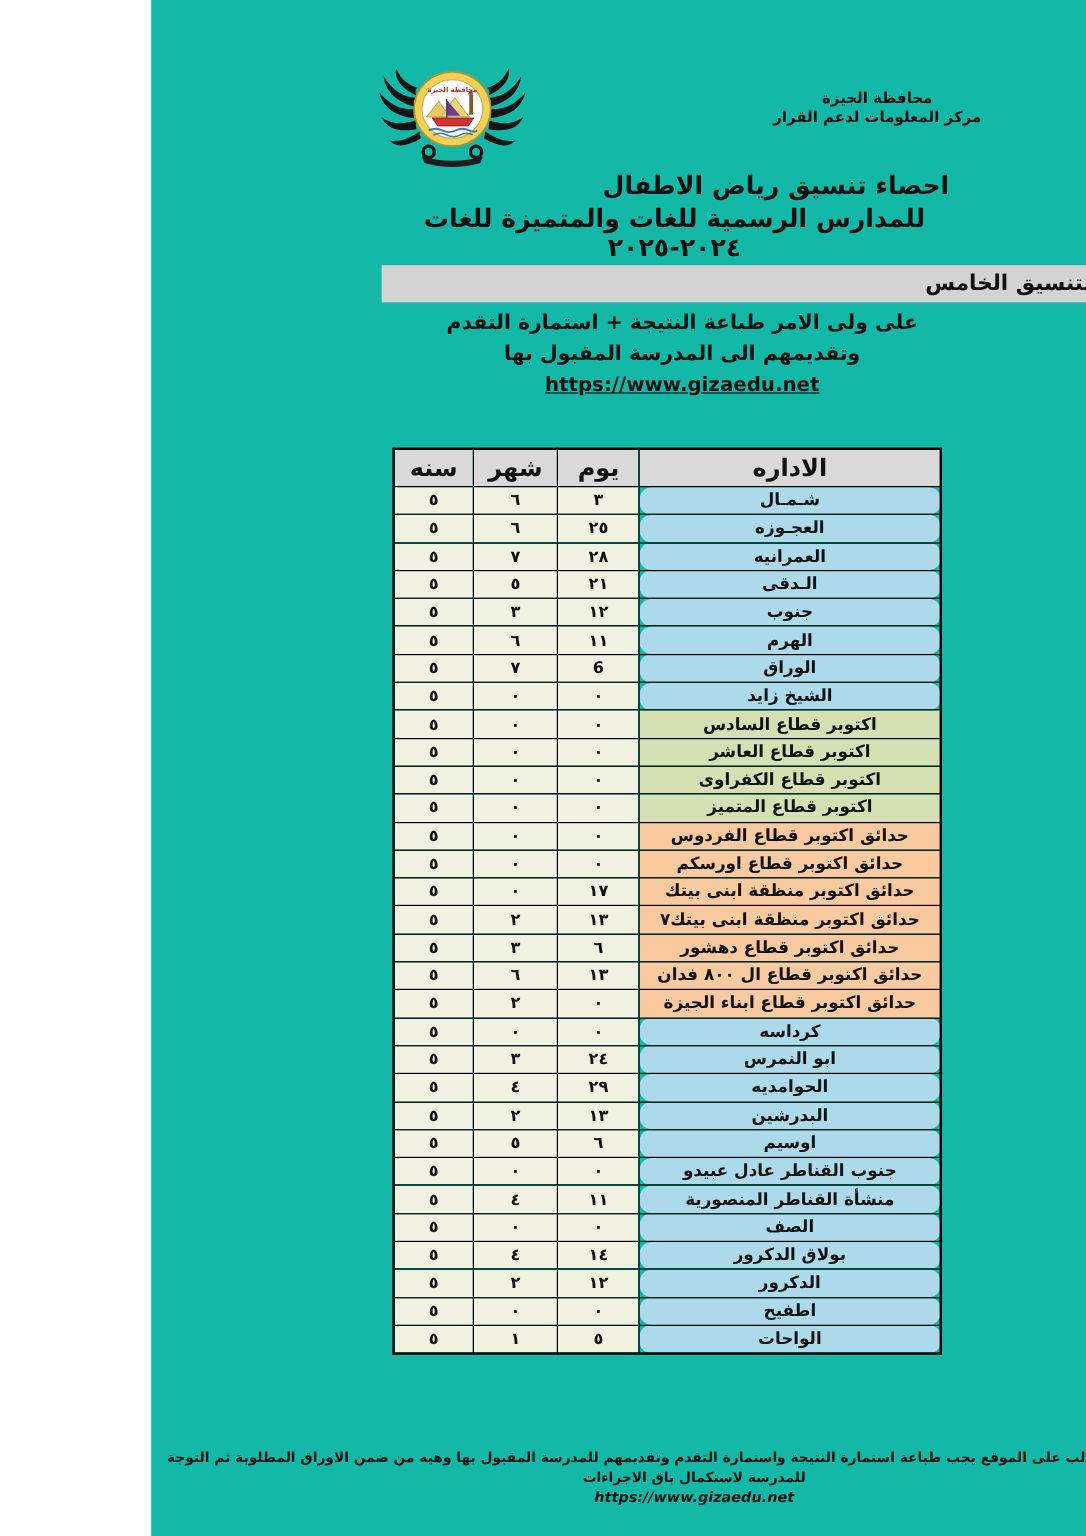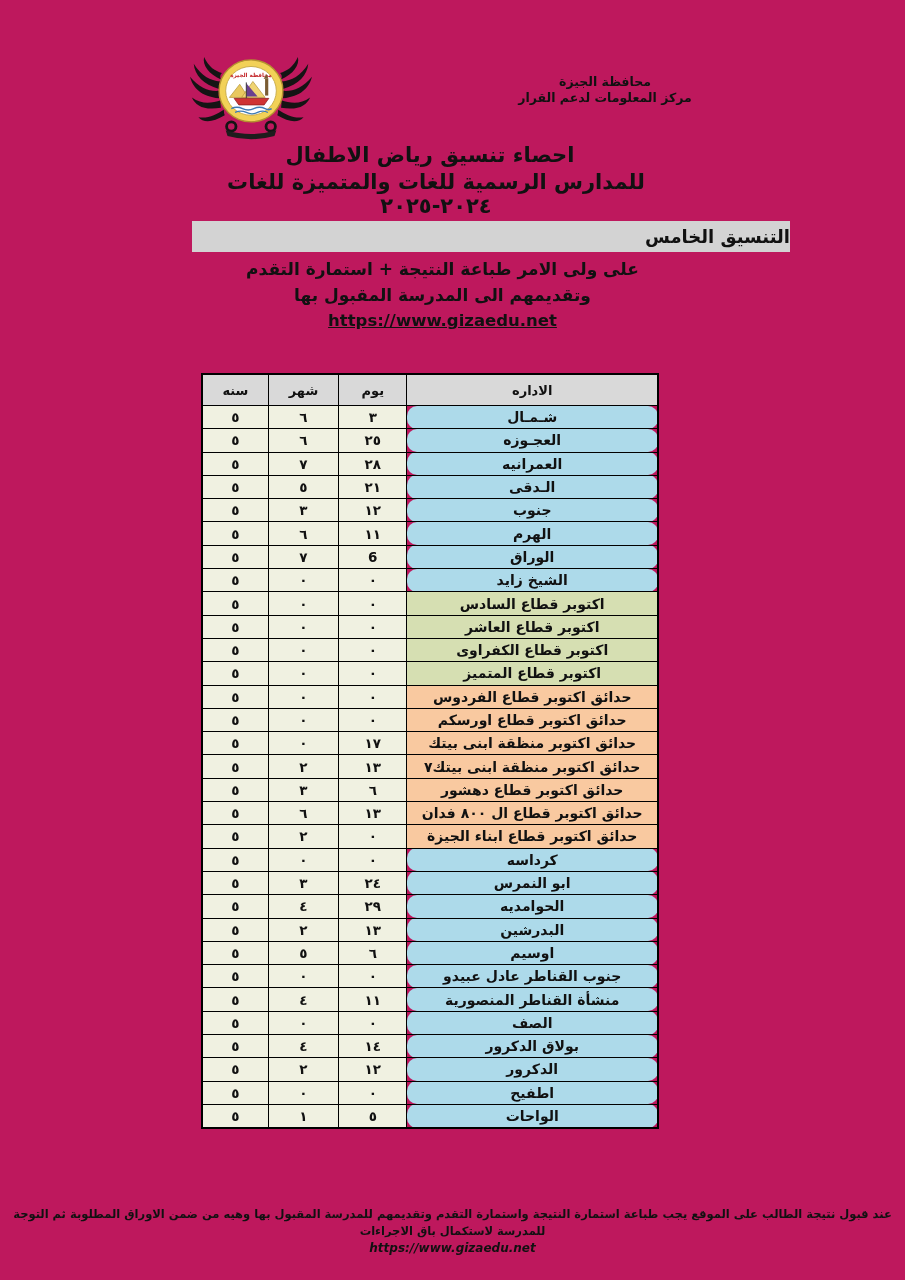--- a/index.html
+++ b/index.html
@@ -1,27 +1,27 @@
 <!DOCTYPE html>
 <html lang="ar" dir="rtl"><head>
 <meta charset="utf-8">
 <style>
   html,body{margin:0;padding:0;background:#ffffff;}
   .page{
-    position:relative;width:905px;height:1280px;background:#be185d;overflow:hidden;
+    position:relative;width:779px;height:1280px;background:#14b8a6;overflow:hidden;
     font-family:"DejaVu Sans",sans-serif;color:#111;direction:rtl;
   }
   
   .logo{position:absolute;left:190px;top:54px;width:122px;height:100px;}
   .org-block{
     position:absolute;left:440px;top:74px;width:330px;text-align:center;
     font-size:12.5px;font-weight:bold;line-height:16px;
   }
   .title-l1{
-    position:absolute;left:195px;top:143px;width:470px;text-align:center;
+    position:absolute;left:195px;top:143px;width:470px;text-align:right;
     font-size:21px;font-weight:bold;
   }
   .title-l2{
     position:absolute;left:195px;top:170px;width:482px;text-align:center;
     font-size:21px;font-weight:bold;
   }
   
   .banner{
     position:absolute;left:192px;top:221px;width:566px;height:31px;
     background:#d3d3d3;text-align:right;line-height:31px;
@@ -36,21 +36,21 @@
   
   table.stats{
     position:absolute;left:201px;top:373px;width:458px;
     border-collapse:collapse;table-layout:fixed;
     border:2.5px solid #000;
   }
   table.stats th,table.stats td{
     border:1.6px solid #000;padding:0 4px;text-align:center;vertical-align:middle;
     overflow:hidden;white-space:nowrap;
   }
-  table.stats thead th{height:30px;background:#d9d9d9;font-size:13px;font-weight:bold;}
+  table.stats thead th{height:30px;background:#d9d9d9;font-size:20px;font-weight:bold;}
   table.stats tbody td{height:22.3px;font-weight:bold;}
   td.admin{font-size:14px;}
   td.num{font-size:13.5px;background:#f0f1e1;}
   td.c-blue{background:#addaea;border-radius:10px;}
   td.c-green{background:#d6dfb2;}
   td.c-orange{background:#f9c9a0;}
   
   .footer{
     position:absolute;left:0;top:1206px;width:905px;text-align:center;
     font-size:11.5px;font-weight:bold;line-height:17px;

